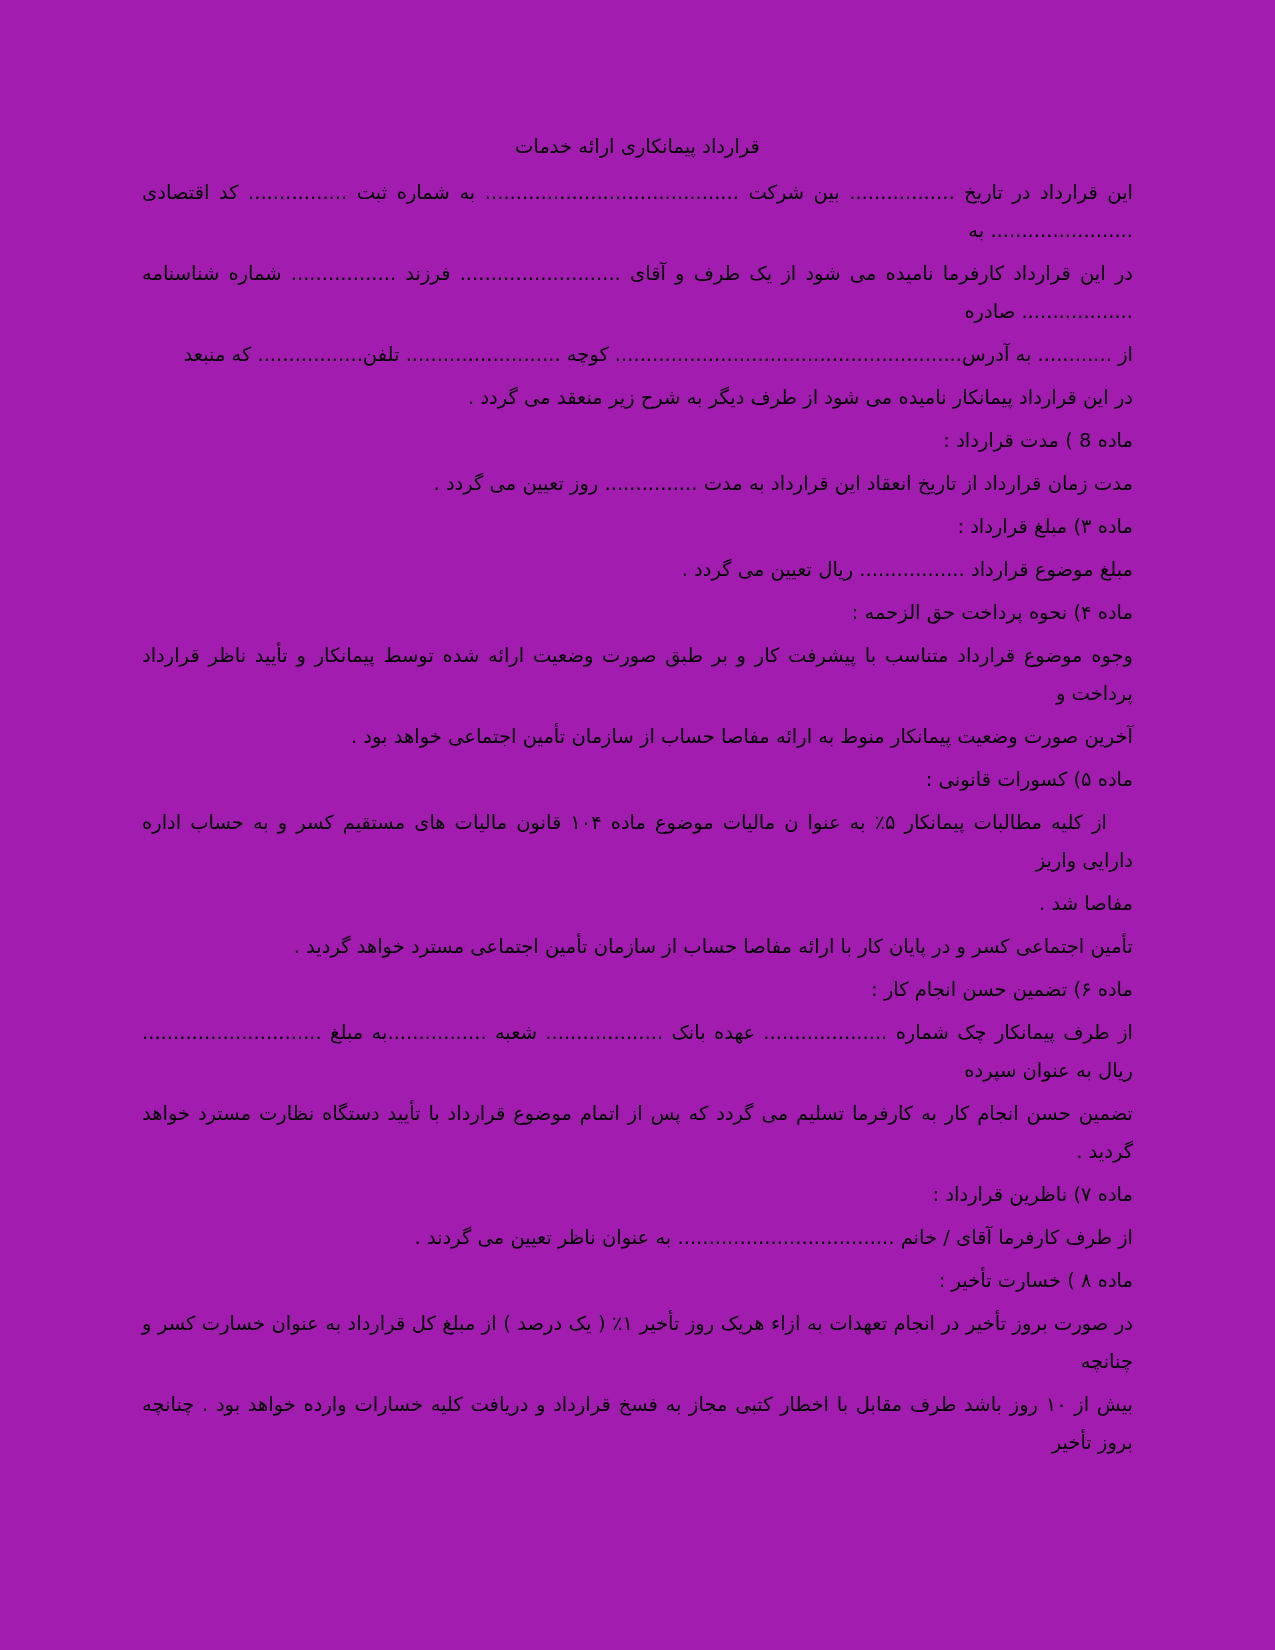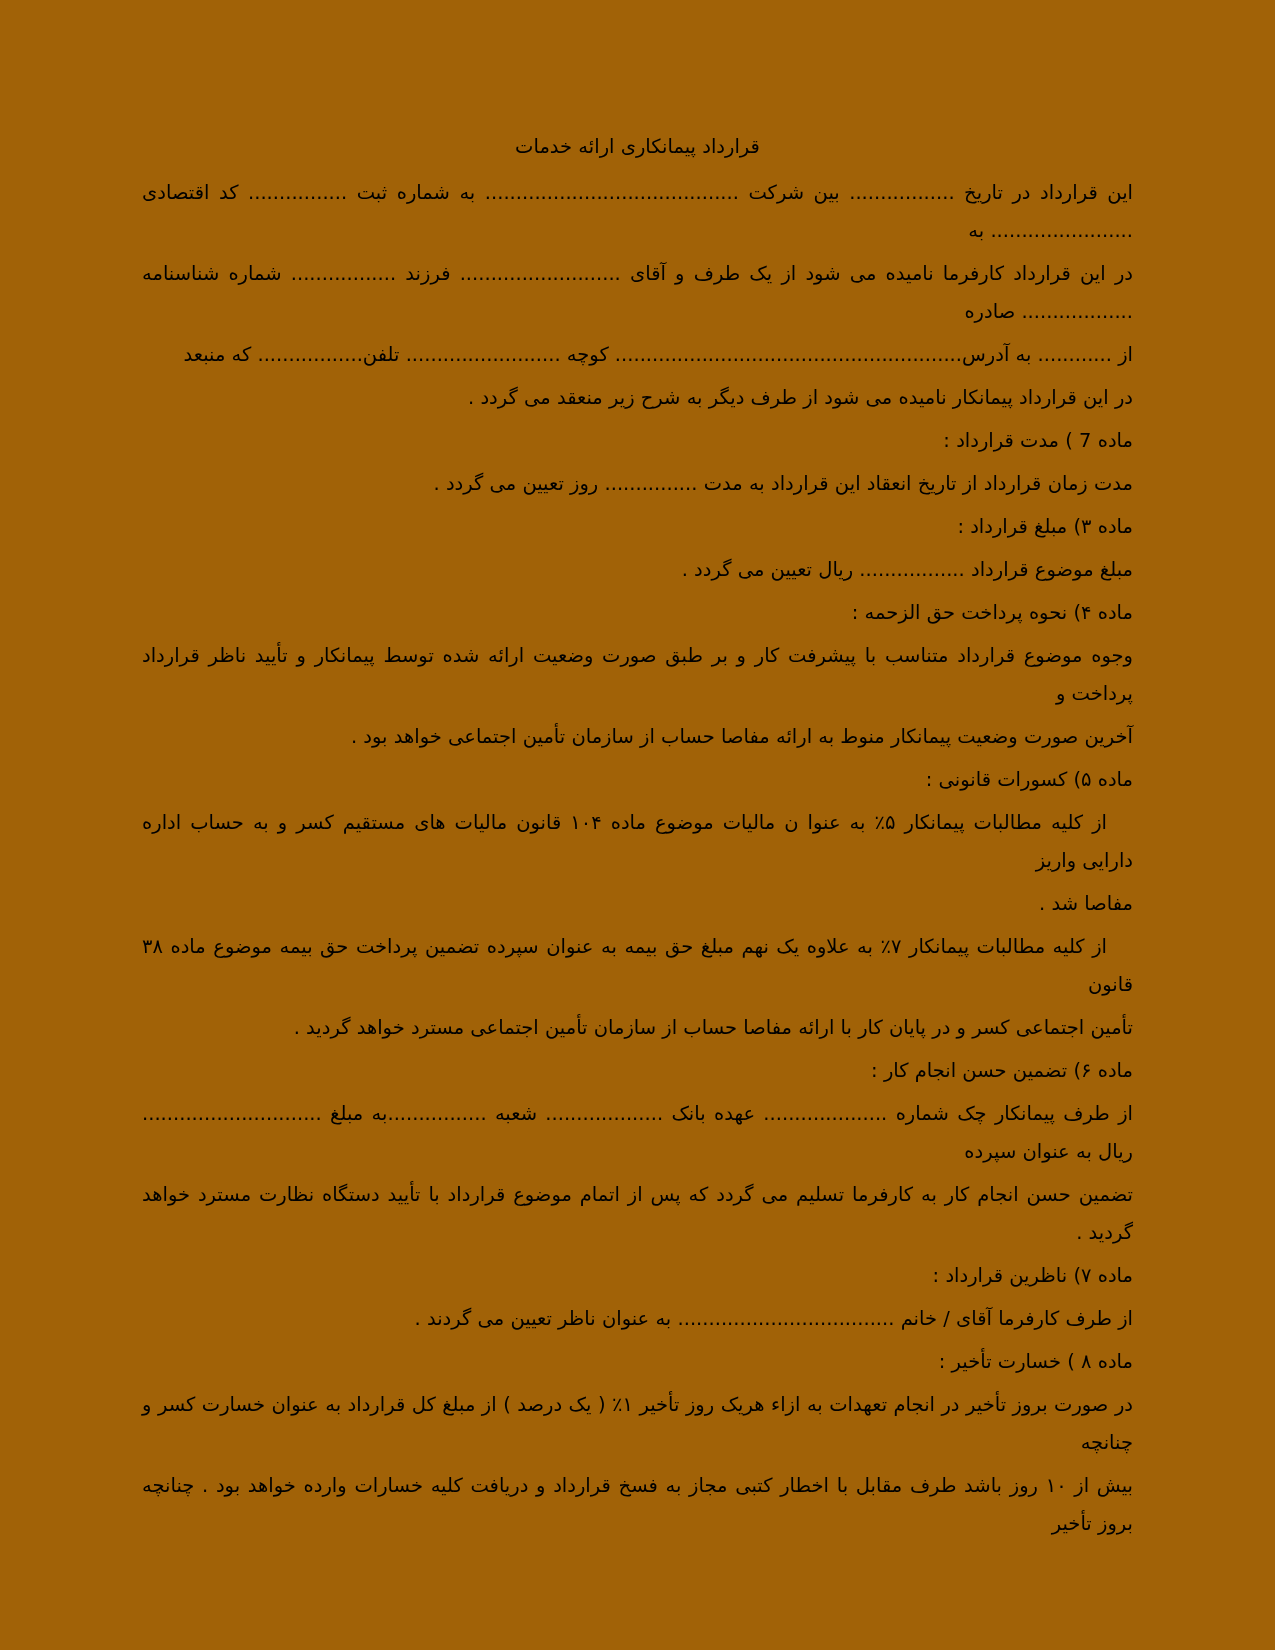--- a/index.html
+++ b/index.html
@@ -10,21 +10,21 @@
   }
   body {
     font-family: "DejaVu Sans", "Liberation Sans", sans-serif;
     color: #000000;
   }
   .page {
     position: relative;
     width: 1275px;
     height: 1650px;
     margin: 0 auto;
-    background: #a16207;
+    background: #a21caf;
     overflow: hidden;
     box-sizing: border-box;
   }
   .doc-body {
     position: absolute;
     top: 128px;
     right: 137px;
     left: 137px;
     width: 1001px;
     direction: rtl;
@@ -64,40 +64,39 @@
 
     <div>
       <p class="para">این قرارداد در تاریخ ................. بین شرکت ......................................... به شماره ثبت ................ کد اقتصادی ....................... به</p>
       <p class="para">در این قرارداد کارفرما نامیده می شود از یک طرف و آقای .......................... فرزند ................. شماره شناسنامه .................. صادره</p>
       <p class="para">از ............ به آدرس........................................................ کوچه ......................... تلفن................. که منبعد</p>
       <p class="para tail">در این قرارداد پیمانکار نامیده می شود از طرف دیگر به شرح زیر منعقد می گردد .</p>
     </div>
 
 
     <div>
-      <p class="para tail">ماده 7 ) مدت قرارداد :</p>
+      <p class="para tail">ماده 8 ) مدت قرارداد :</p>
       <p class="para tail">مدت زمان قرارداد از تاریخ انعقاد این قرارداد به مدت ...............  روز تعیین می گردد .</p>
     </div>
 
     <div>
       <p class="para tail">ماده ۳) مبلغ قرارداد :</p>
       <p class="para tail">مبلغ موضوع قرارداد ................. ریال تعیین می گردد .</p>
     </div>
 
     <div>
       <p class="para tail">ماده ۴) نحوه پرداخت حق الزحمه :</p>
       <p class="para">وجوه موضوع قرارداد متناسب با پیشرفت کار و بر طبق صورت وضعیت ارائه شده توسط پیمانکار و تأیید ناظر قرارداد پرداخت و</p>
       <p class="para">آخرین صورت وضعیت پیمانکار منوط به ارائه مفاصا حساب از سازمان تأمین اجتماعی خواهد بود .</p>
     </div>
 
     <div>
       <p class="para tail">ماده ۵) کسورات قانونی :</p>
       <p class="para indent">از کلیه مطالبات پیمانکار ۵٪ به عنوا ن مالیات موضوع ماده ۱۰۴ قانون مالیات های مستقیم کسر و به حساب اداره دارایی واریز</p>
       <p class="para tail">مفاصا شد .</p>
-      <p class="para indent">از کلیه مطالبات پیمانکار ۷٪ به علاوه یک نهم مبلغ حق بیمه به عنوان سپرده تضمین پرداخت حق بیمه موضوع ماده ۳۸ قانون</p>
       <p class="para">تأمین اجتماعی کسر و در پایان کار با ارائه مفاصا حساب از سازمان تأمین اجتماعی مسترد خواهد گردید .</p>
     </div>
 
     <div>
       <p class="para tail">ماده ۶) تضمین حسن انجام کار :</p>
       <p class="para">از طرف پیمانکار چک شماره .................... عهده بانک ................... شعبه ................به مبلغ ............................. ریال به عنوان سپرده</p>
       <p class="para">تضمین حسن انجام کار به کارفرما تسلیم می گردد که پس از اتمام موضوع قرارداد با تأیید دستگاه نظارت مسترد خواهد گردید .</p>
     </div>
 
     <div>

